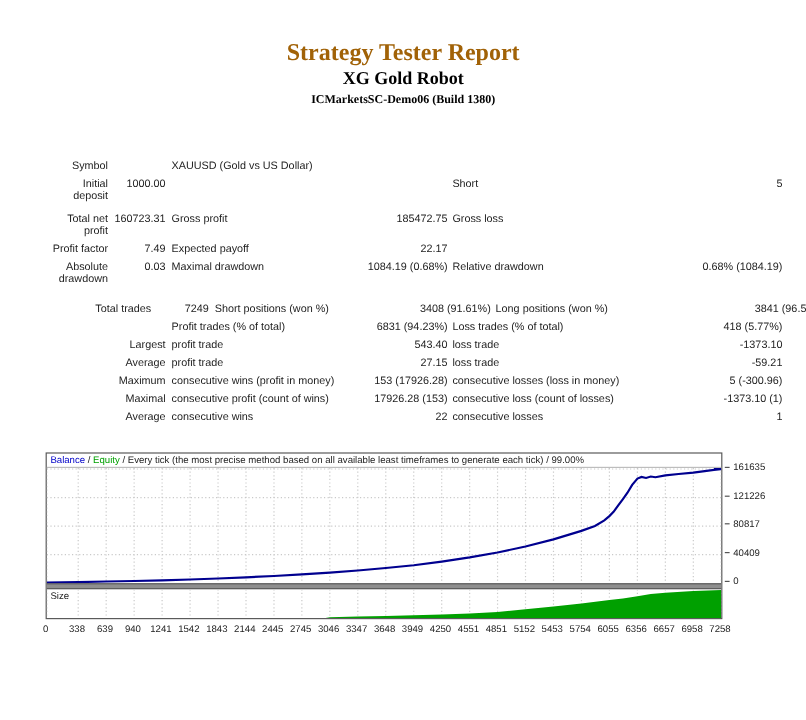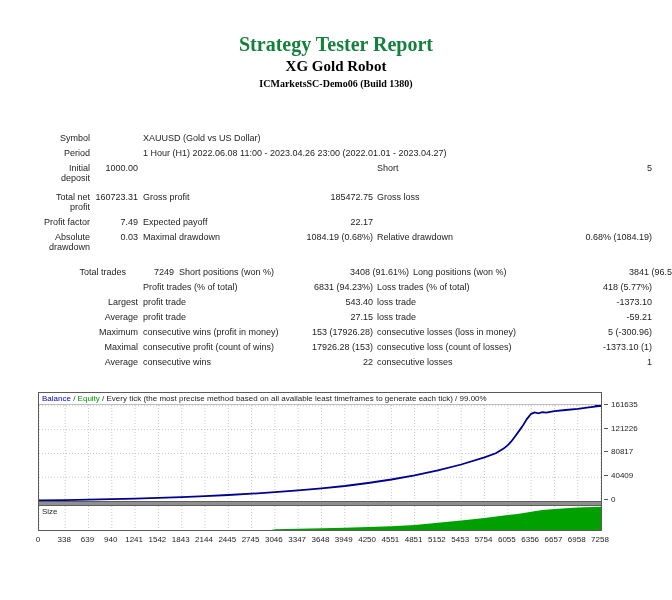--- a/index.html
+++ b/index.html
@@ -1,20 +1,20 @@
 <!DOCTYPE html>
 <html><head>
 <meta charset="utf-8">
 <style>
   html,body{margin:0;padding:0;background:#fff;}
   .page{position:relative;width:672px;height:600px;background:#fff;overflow:hidden;
         font-family:"Liberation Sans",sans-serif;color:#1d1d1d;}
   
   .hdr{padding-top:33px;text-align:center;font-family:"Liberation Serif",serif;}
-  .title{font-size:20px;font-weight:bold;line-height:22px;color:#15803d;}
+  .title{font-size:20px;font-weight:bold;line-height:22px;color:#a16207;}
   .subtitle{font-size:15px;font-weight:bold;line-height:18px;margin-top:2px;color:#000;}
   .server{font-size:10px;font-weight:bold;line-height:13px;margin-top:2px;color:#000;}
   
   .report{margin:40px 0 0 40px;width:612px;font-size:9px;line-height:10px;}
   .r-row{display:grid;grid-template-columns:52px 46px 161px 74px 170px 109px;padding:2.5px 0;}
   .r-row.sgap{margin-top:4px;}
   .r-row.gap{margin-top:10px;margin-left:36px;}
   .cell{overflow:visible;}
   .ca{text-align:right;padding-right:2px;}
   .cb{text-align:right;white-space:nowrap;}
@@ -53,25 +53,20 @@
     <div class="title">Strategy Tester Report</div>
     <div class="subtitle">XG Gold Robot</div>
     <div class="server">ICMarketsSC-Demo06 (Build 1380)</div>
   </div>
 
   <div class="report" id="report-table">
       <div class="r-row span-row">
         <div class="cell ca">Symbol</div>
         <div class="cell cb"></div>
         <div class="cell cc">XAUUSD (Gold vs US Dollar)</div>
-      </div>
-      <div class="r-row span-row">
-        <div class="cell ca">Period</div>
-        <div class="cell cb"></div>
-        <div class="cell cc">1 Hour (H1) 2022.06.08 11:00 - 2023.04.26 23:00 (2022.01.01 - 2023.04.27)</div>
       </div>
       <div class="r-row">
         <div class="cell ca">Initial deposit</div>
         <div class="cell cb">1000.00</div>
         <div class="cell cc"></div>
         <div class="cell cd"></div>
         <div class="cell ce">Short</div>
         <div class="cell cf">5</div>
       </div>
       <div class="r-row sgap">

